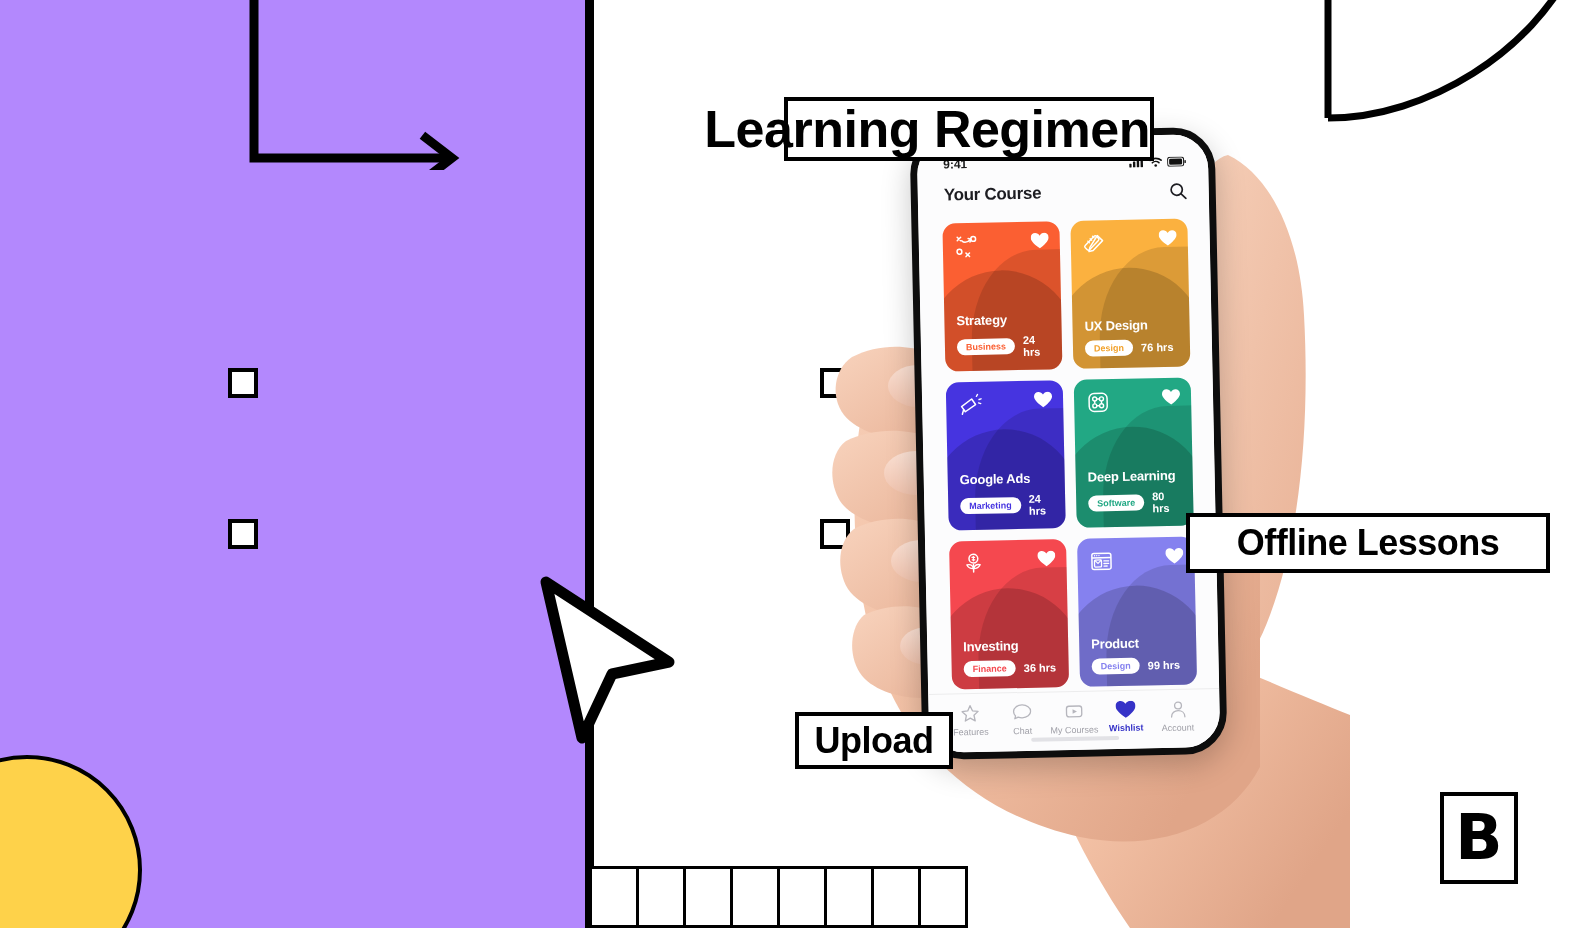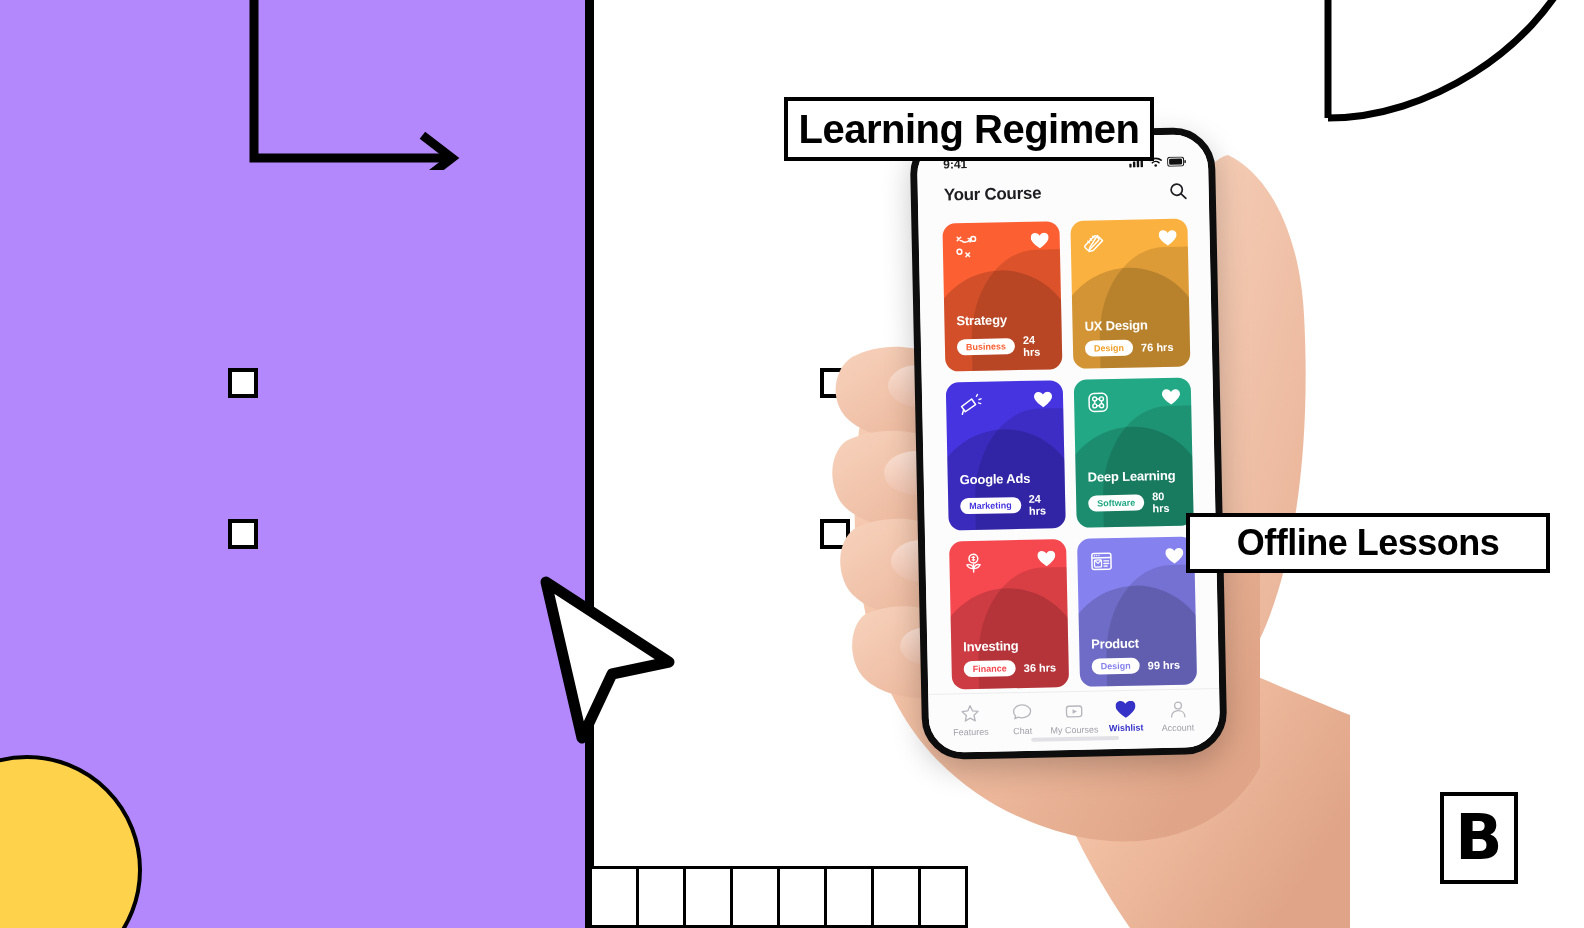--- a/index.html
+++ b/index.html
@@ -57,21 +57,21 @@
   .label-box {
     position:absolute;
     background:#ffffff;
     border:4px solid #000;
     display:flex; align-items:center; justify-content:center;
     font-weight:700;
     color:#000;
     letter-spacing:-0.5px;
     white-space:nowrap;
   }
-  #label-learning-regimen { left:784px; top:97px;  width:370px; height:64px; font-size:40px; }
+  #label-learning-regimen { left:784px; top:97px;  width:370px; height:64px; font-size:52px;justify-content:flex-end; }
   #label-offline-lessons  { left:1186px; top:513px; width:364px; height:60px; font-size:36px; }
   #label-upload           { left:795px; top:712px; width:158px; height:57px; font-size:36px; }
 
   
   .selection-frame {
     position:absolute; left:240px; top:381px;
     width:600px; height:154px;
     background:#ffffff;
     border-top:7px solid #000;
     border-bottom:7px solid #000;
@@ -469,20 +469,23 @@
       <div class="home-indicator"></div>
     </div>
   </div>
 
   <div class="label-box" id="label-learning-regimen">
     <span>Learning Regimen</span>
   </div>
   <div class="label-box" id="label-offline-lessons">
     <span>Offline Lessons</span>
   </div>
+  <div class="label-box" id="label-upload">
+    <span>Upload</span>
+  </div>
 
   <div class="square-strip">
     <div class="cell"></div>
     <div class="cell"></div>
     <div class="cell"></div>
     <div class="cell"></div>
     <div class="cell"></div>
     <div class="cell"></div>
     <div class="cell"></div>
     <div class="cell"></div>

